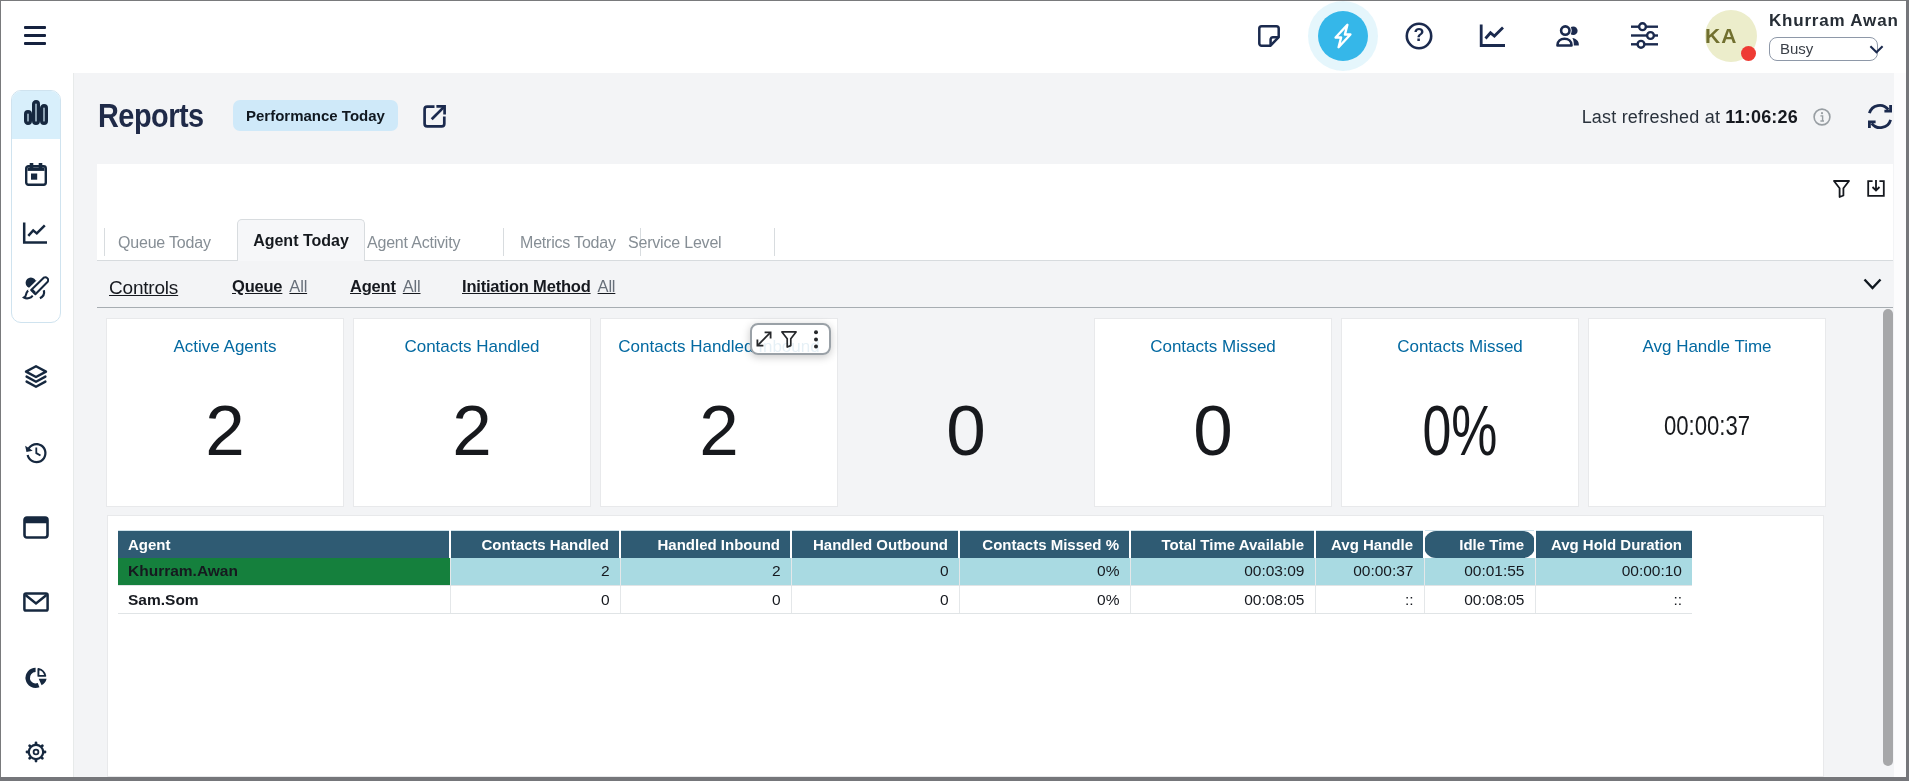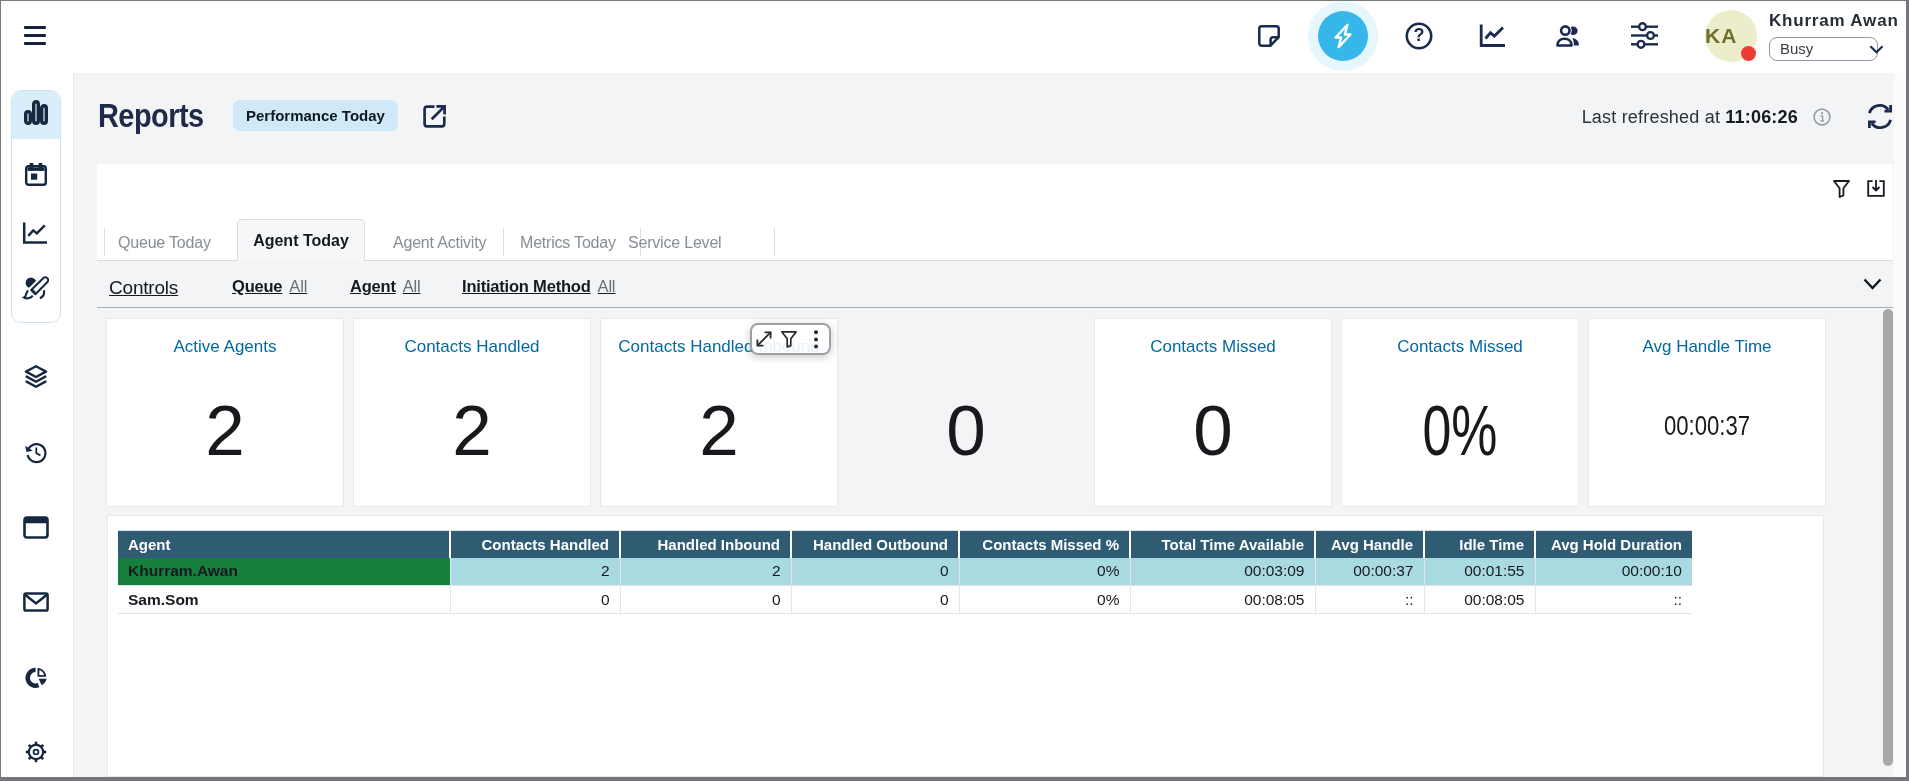--- a/index.html
+++ b/index.html
@@ -204,21 +204,21 @@
   </svg>
 
   <div class="abs rtitle">Reports</div>
   <div class="abs chip">Performance Today</div>
   <div class="abs refreshed">Last refreshed at <span class="bold" style="color:#16191f;">11:06:26</span></div>
 
   <div class="abs card"></div>
   <div class="abs tabsep" style="left:104px;"></div>
   <div class="abs tab" style="left:118px;">Queue Today</div>
   <div class="abs tab-active">Agent Today</div>
-  <div class="abs tab" style="left:393px;text-align:right;">Agent Activity</div>
+  <div class="abs tab" style="left:367px;text-align:right;">Agent Activity</div>
   <div class="abs tabsep" style="left:503px;"></div>
   <div class="abs tab" style="left:520px;">Metrics Today</div>
   <div class="abs tabsep" style="left:640px;"></div>
   <div class="abs tab" style="left:628px;">Service Level</div>
   <div class="abs tabsep" style="left:774px;"></div>
 
   <div class="abs ctrls"></div>
   <div class="abs ctrl-label" style="left:109px; font-size:19px;">Controls</div>
   <div class="abs ctrl-label" style="left:232px;"><span class="bold">Queue</span><span style="color:#68707a; margin-left:7px;">All</span></div>
   <div class="abs ctrl-label" style="left:350px;"><span class="bold">Agent</span><span style="color:#68707a; margin-left:7px;">All</span></div>
@@ -319,21 +319,21 @@
       </colgroup>
       <tbody>
           <tr>
         <th style="text-align:left;">Agent</th>
         <th style="text-align:right;">Contacts Handled</th>
         <th style="text-align:right;">Handled Inbound</th>
         <th style="text-align:right;">Handled Outbound</th>
         <th style="text-align:right;">Contacts Missed %</th>
         <th style="text-align:right;">Total Time Available</th>
         <th style="text-align:right;">Avg Handle</th>
-        <th style="text-align:right;">Idle Time</th>
+        <th style="text-align:right;border-radius:12px;">Idle Time</th>
         <th style="text-align:right;">Avg Hold Duration</th>
       </tr>
       <tr class="hl">
         <td class="agent">Khurram.Awan</td>
         <td class="num">2</td>
             <td class="num">2</td>
             <td class="num">0</td>
             <td class="num">0%</td>
         <td class="num">00:03:09</td>
             <td class="num">00:00:37</td>

